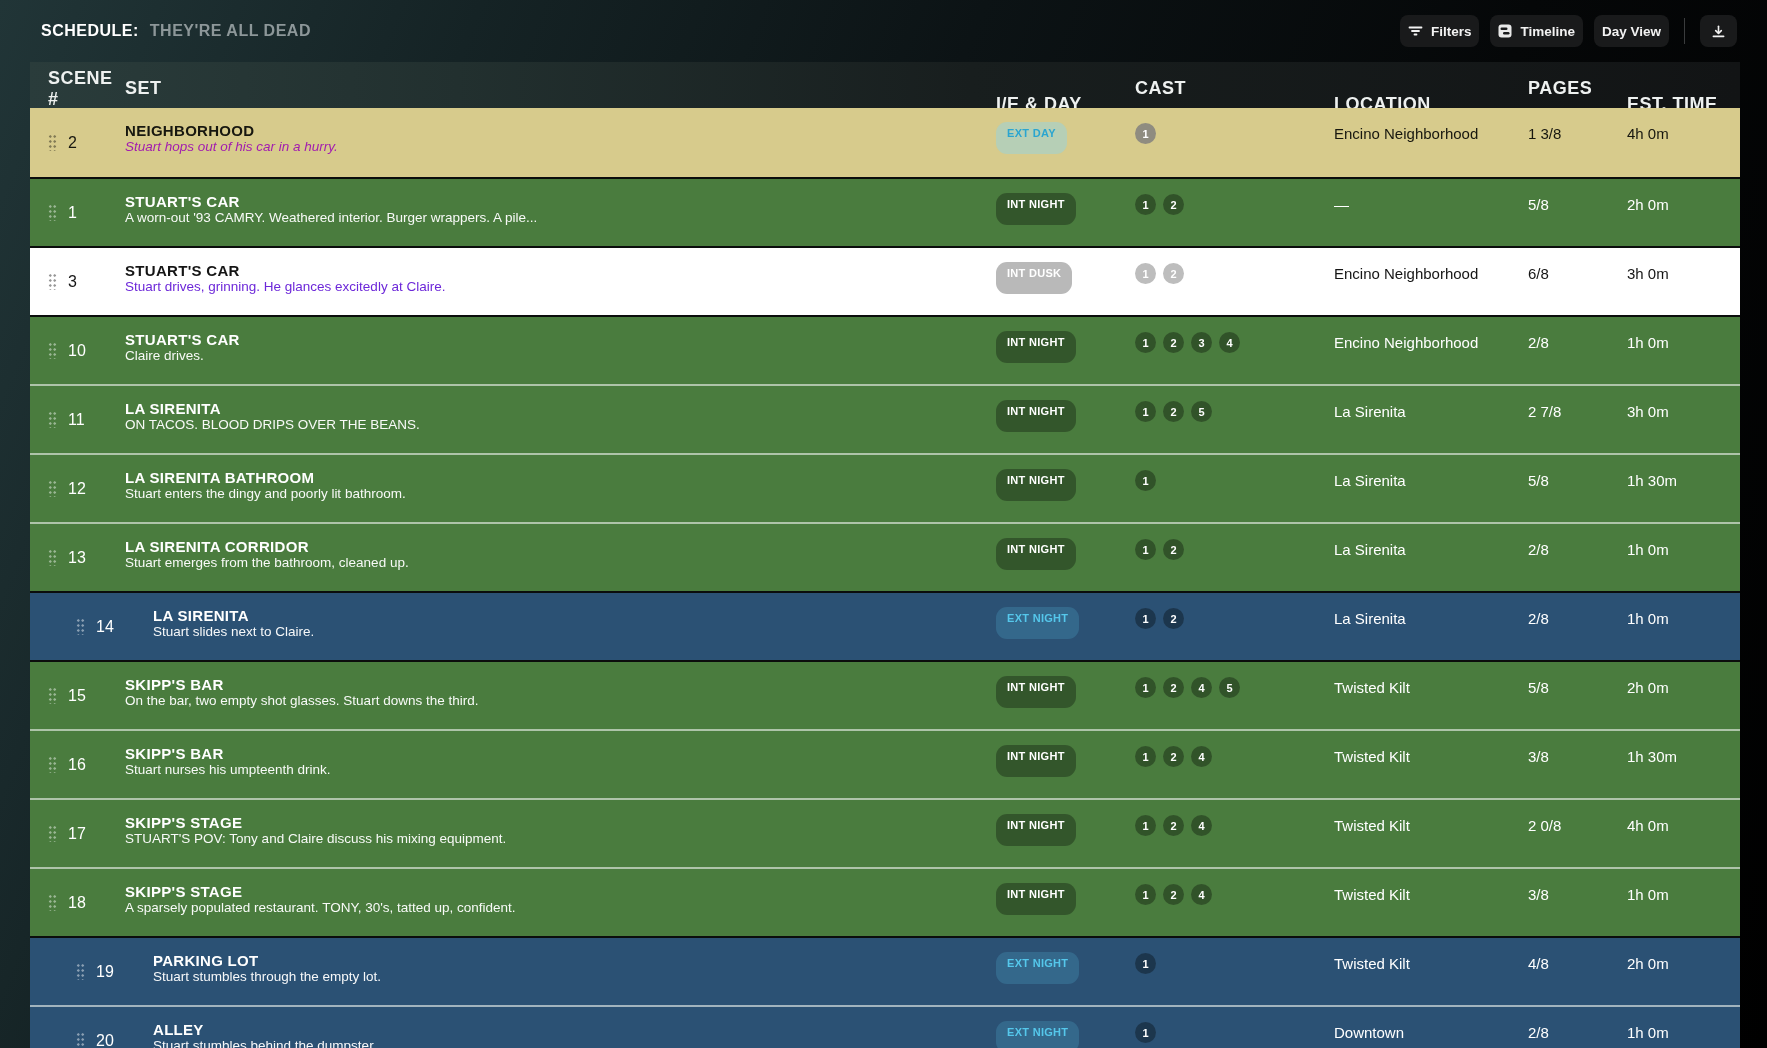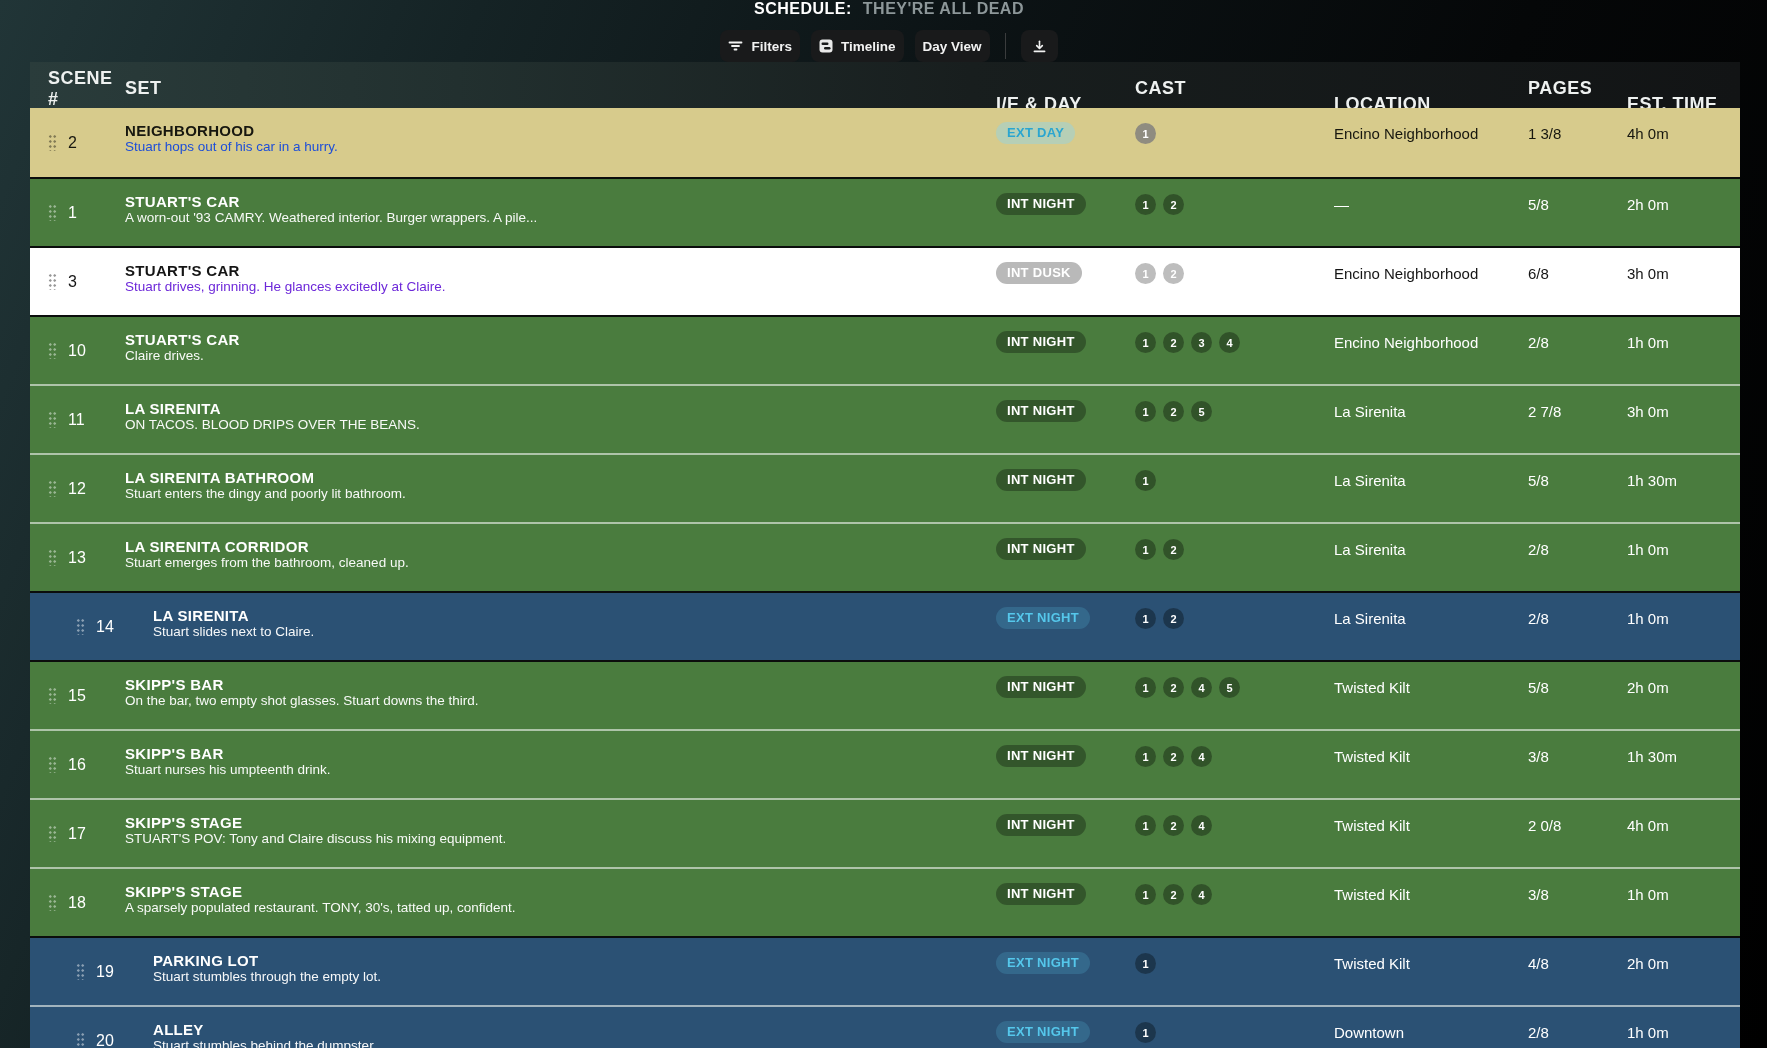--- a/index.html
+++ b/index.html
@@ -7,21 +7,20 @@
   body {
     font-family: "Liberation Sans", sans-serif;
     background: linear-gradient(112deg, #213537 0%, #152325 22%, #0c1315 45%, #050708 70%, #000 100%);
     color: #fff;
   }
   
   .topbar {
     height: 62px;
     display: flex; align-items: center; justify-content: space-between;
     padding: 0 30px 0 41px;
-    flex-direction: column;
   }
   .app-title { font-size: 16px; font-weight: 700; letter-spacing: 0.5px; white-space: nowrap; }
   .title-prefix { color: #ffffff; }
   .title-name { color: #8d9799; margin-left: 6px; font-weight: 600; }
   .topbar-actions { display: flex; align-items: center; gap: 11px; }
   .btn {
     display: inline-flex; align-items: center; gap: 8px;
     background: #191a1b; border: none; border-radius: 8px;
     height: 32px; padding: 0 8px;
     color: #f2f2f2; font-family: "Liberation Sans", sans-serif;
@@ -56,37 +55,37 @@
   .drag-handle {
     width: 9px; height: 17px; opacity: 0.45;
     background-image: radial-gradient(circle, currentColor 1.1px, transparent 1.4px);
     background-size: 4.5px 5px;
   }
   .cell-set { display: flex; flex-direction: column; padding-top: 15px; gap: 0; }
   .row-title { font-size: 15px; font-weight: 700; letter-spacing: 0.3px; line-height: 16px; white-space: nowrap; }
   .row-desc { font-size: 13.5px; line-height: 15px; white-space: nowrap; }
   .cell-ie { padding-top: 14px; padding-left: 4px; }
   .pill {
-    display: inline-block; height: 22px; line-height: 22px; padding: 0 11px;
-    border-radius: 11px; font-size: 13px; font-weight: 700; letter-spacing: 0.3px;
+    display: inline-block; height: 32px; line-height: 22px; padding: 0 11px;
+    border-radius: 11px; font-size: 11px; font-weight: 700; letter-spacing: 0.3px;
     white-space: nowrap;
   }
   .cell-cast { display: flex; align-items: flex-start; padding-top: 15px; gap: 7px; }
   .cast-badge {
     width: 21px; height: 21px; border-radius: 50%;
     display: inline-flex; align-items: center; justify-content: center;
     font-size: 11px; font-weight: 700; color: #fff;
   }
   .cell-location, .cell-pages, .cell-time { padding-top: 17px; font-size: 15px; line-height: 17px; white-space: nowrap; }
   .cell-location { padding-left: 4px; }
   .cell-time { padding-left: 4px; }
 
   
   .variant-day { background: #d7cb8c; color: #17170f; }
-  .variant-day .row-desc { color: #1d4ed8; }
+  .variant-day .row-desc { color: #a21caf; font-style: italic; }
   .variant-day .pill { background: rgba(150, 212, 224, 0.5); color: #2aa5d0; }
   .variant-day .cast-badge { background: #8f8c80; }
 
   .variant-night-int { background: #4a7c3e; color: #ffffff; }
   .variant-night-int .row-desc { color: rgba(255,255,255,0.96); }
   .variant-night-int .pill { background: rgba(0,0,0,0.30); color: #fff; }
   .variant-night-int .cast-badge { background: rgba(0,0,0,0.33); }
 
   .variant-dusk { background: #ffffff; color: #151515; }
   .variant-dusk .row-desc { color: #6d28d9; }

